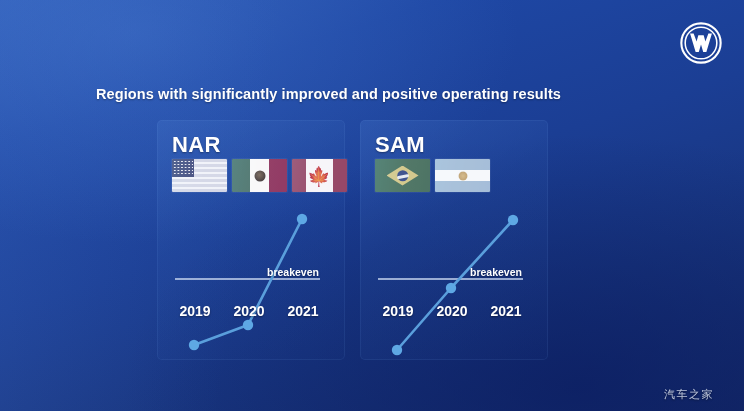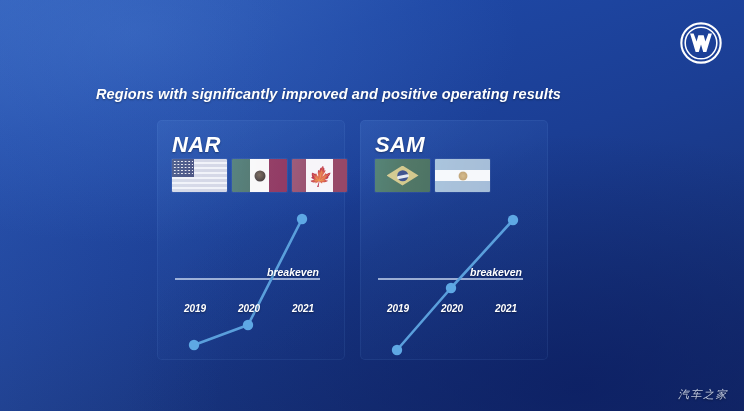--- a/index.html
+++ b/index.html
@@ -11,21 +11,20 @@
     position: relative;
   }
   #slide {
     position:absolute; inset:0;
     width:744px; height:411px;
     background:
       radial-gradient(ellipse 620px 340px at 18% 8%, rgba(64,112,200,0.55) 0%, rgba(64,112,200,0.0) 62%),
       radial-gradient(ellipse 760px 420px at 78% 94%, rgba(10,28,96,0.70) 0%, rgba(10,28,96,0.0) 60%),
       linear-gradient(162deg, #2a58b4 0%, #1e47a4 22%, #1b3e94 48%, #18357f 72%, #152a68 100%);
     overflow:hidden;
-    font-style:italic;
   }
   
   #slide::before {
     content:""; position:absolute; left:-10%; top:-20%;
     width:80%; height:120%;
     background: linear-gradient(105deg, rgba(90,140,225,0.22) 0%, rgba(90,140,225,0.0) 55%);
     transform: rotate(-6deg);
     pointer-events:none;
   }
 
@@ -162,29 +161,29 @@
   .chart svg { display:block; width:188px; height:240px; overflow:visible; }
 
   .breakeven-label {
     position:absolute;
     font-size:10.5px; font-weight:bold; color:#ffffff;
     text-shadow: 0 1px 2px rgba(0,0,0,0.4);
     white-space:nowrap;
   }
   .year-label {
     position:absolute;
-    font-size:10px; font-weight:bold; color:#ffffff;
+    font-size:14px; font-weight:bold; color:#ffffff;
     text-shadow: 0 1px 2px rgba(0,0,0,0.4);
     transform: translateX(-50%);
     white-space:nowrap;
   }
 
   
   .watermark {
-    position:absolute; right:16px; bottom:9px;
+    position:absolute; right:30px; bottom:9px;
     font-size:11px; color:rgba(225,232,245,0.82);
     letter-spacing:1.5px;
     text-shadow: 0 1px 2px rgba(0,0,0,0.45);
   }
 </style>
 </head>
 <body>
 
 <div id="slide">
 

